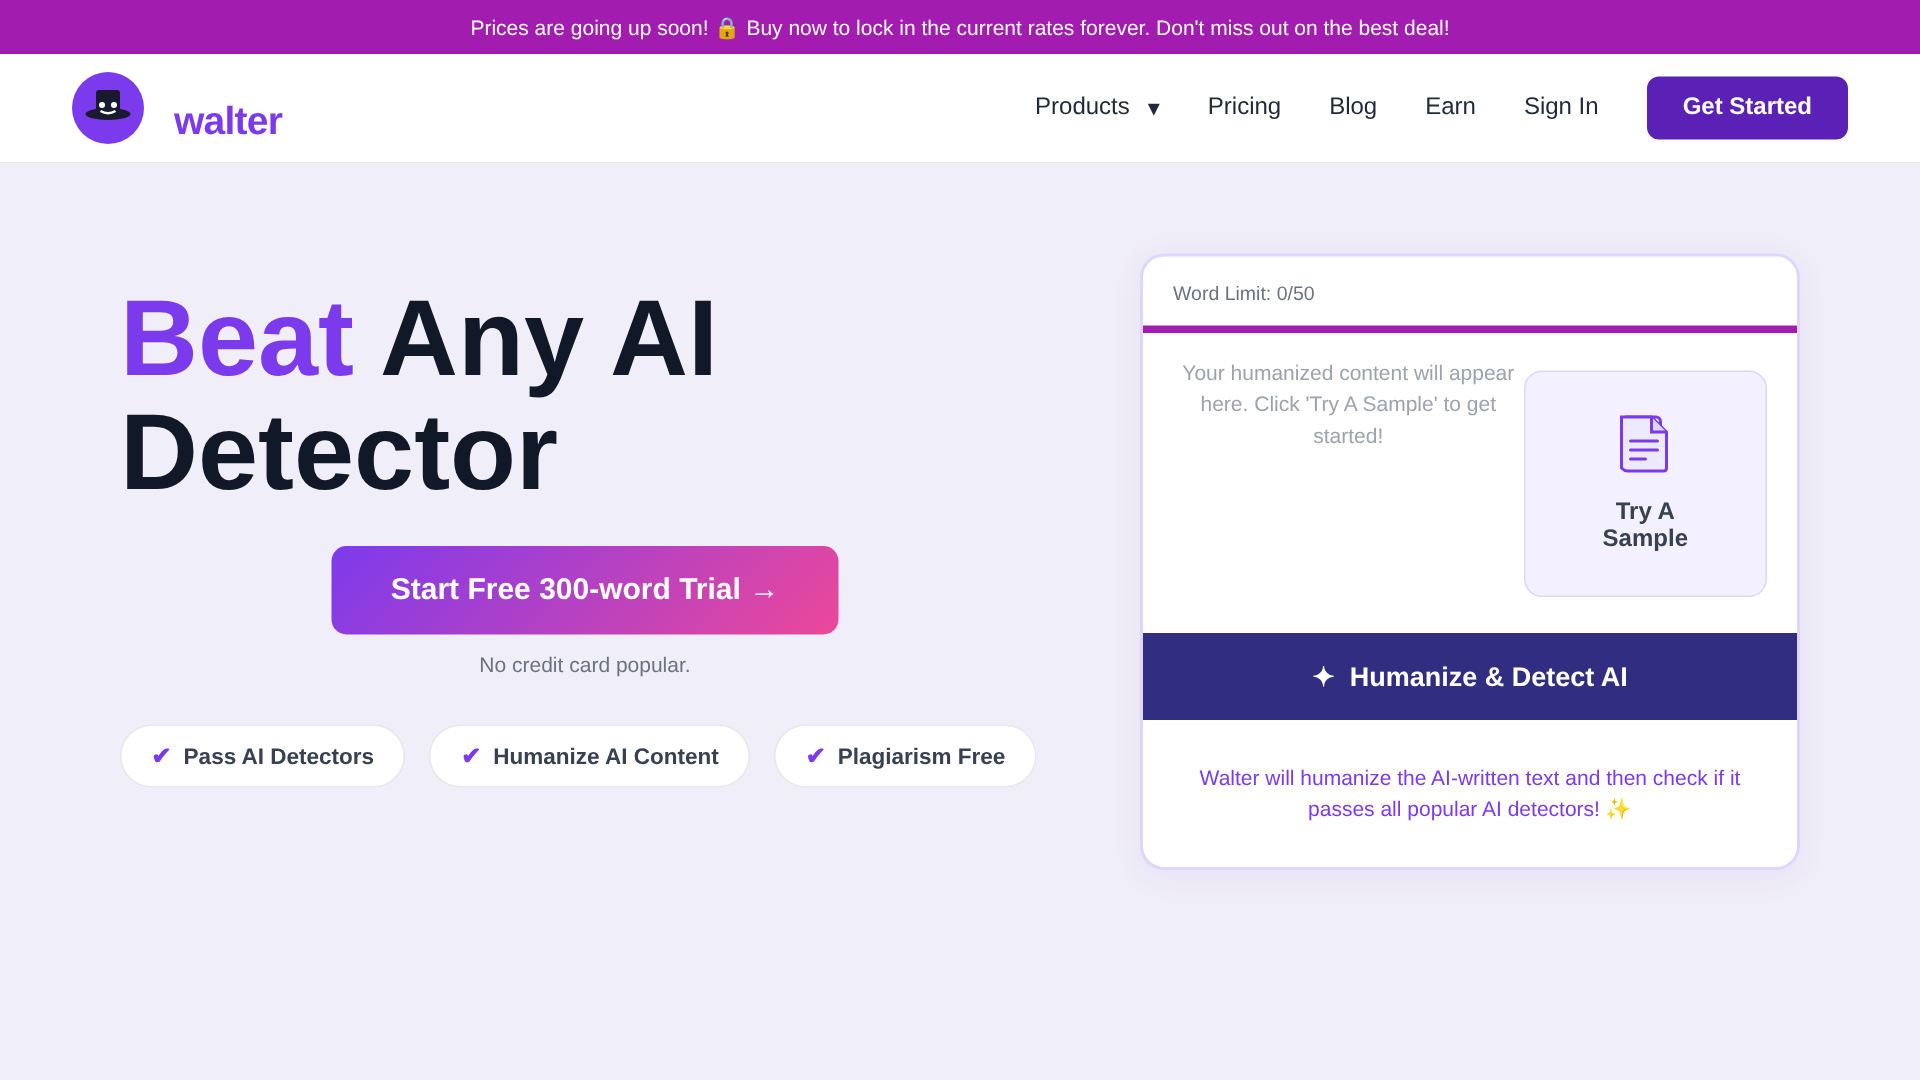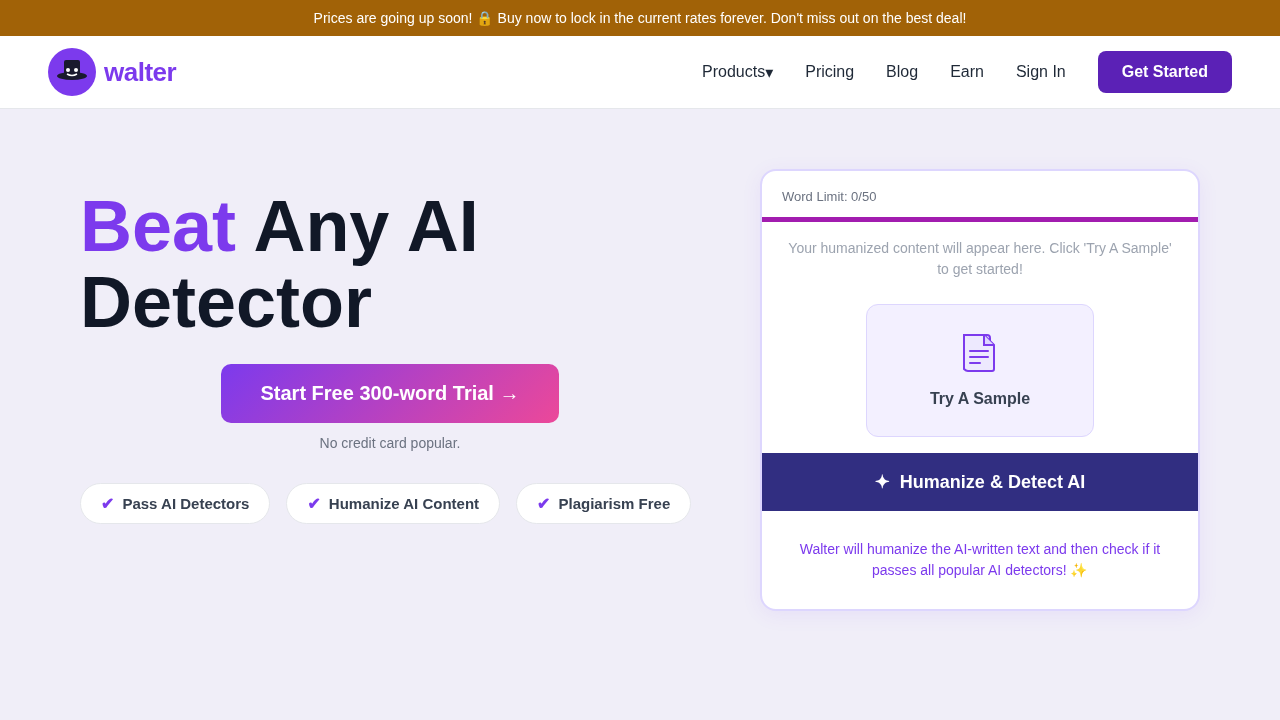--- a/index.html
+++ b/index.html
@@ -6,41 +6,41 @@
     body {
       font-family: -apple-system, BlinkMacSystemFont, 'Segoe UI', sans-serif;
       background: #f0eef8;
       width: 1280px;
       min-height: 720px;
       overflow-x: hidden;
     }
 
     
     .top-banner {
-      background: #a16207;
+      background: #a21caf;
       color: #fff;
       text-align: center;
       padding: 10px 20px;
       font-size: 14px;
       font-weight: 500;
     }
 
     
     .navbar {
       background: #fff;
       display: flex;
       align-items: center;
       justify-content: space-between;
       padding: 12px 48px;
       border-bottom: 1px solid #e5e7eb;
     }
     .navbar-logo {
       display: flex;
-      align-items: center;
-      gap: 8px;
+      align-items: flex-end;
+      gap: 20px;
     }
     .logo-icon {
       width: 48px;
       height: 48px;
     }
     .logo-text {
       font-size: 26px;
       font-weight: 700;
       color: #7c3aed;
       letter-spacing: -0.5px;
@@ -51,21 +51,21 @@
       gap: 32px;
     }
     .nav-link {
       font-size: 16px;
       color: #1f2937;
       text-decoration: none;
       font-weight: 500;
       cursor: pointer;
       display: flex;
       align-items: center;
-      gap: 0;
+      gap: 12px;
     }
     .nav-signin {
       font-size: 16px;
       color: #1f2937;
       font-weight: 500;
       cursor: pointer;
     }
     .btn-get-started {
       background: #5b21b6;
       color: #fff;
@@ -165,21 +165,21 @@
     .word-limit-label {
       font-size: 13px;
       color: #6b7280;
       font-weight: 500;
     }
     .widget-textarea-area {
       min-height: 200px;
       padding: 16px 20px;
       position: relative;
       display: flex;
-      flex-direction: column;
+      flex-direction: row;
       align-items: center;
       justify-content: center;
     }
     .widget-placeholder {
       font-size: 14px;
       color: #9ca3af;
       text-align: center;
       line-height: 1.5;
       margin-bottom: 24px;
       align-self: flex-start;

